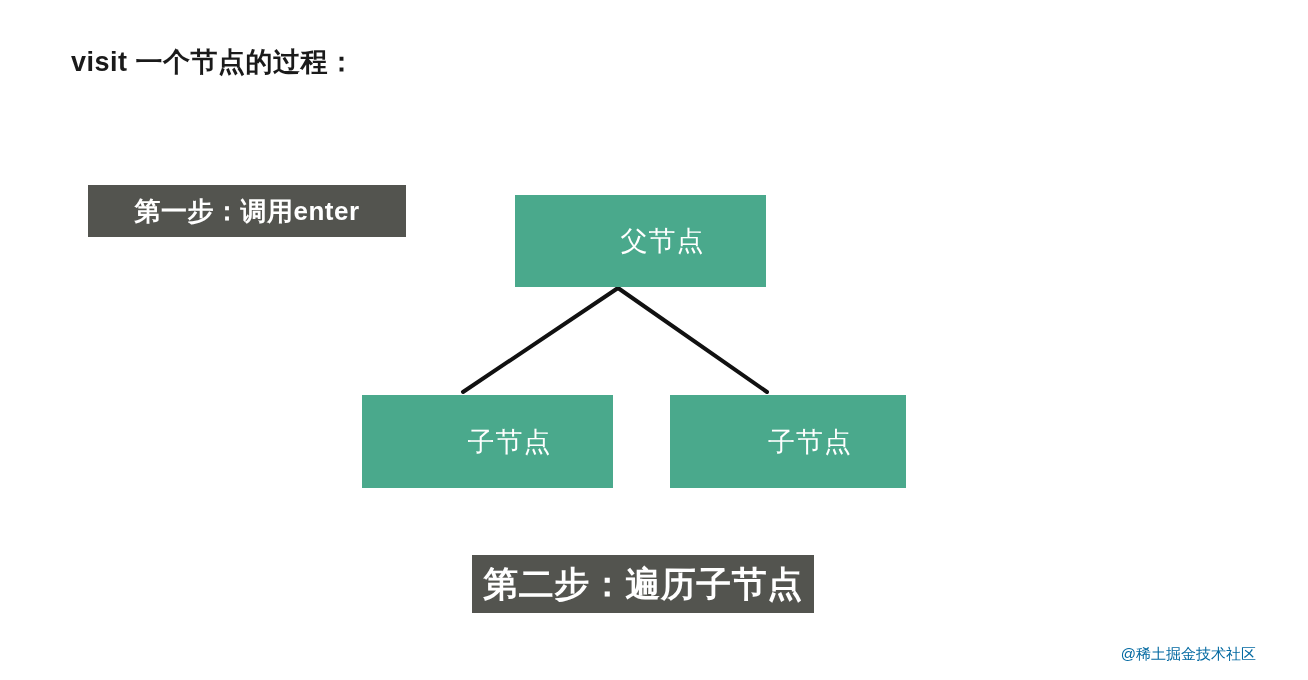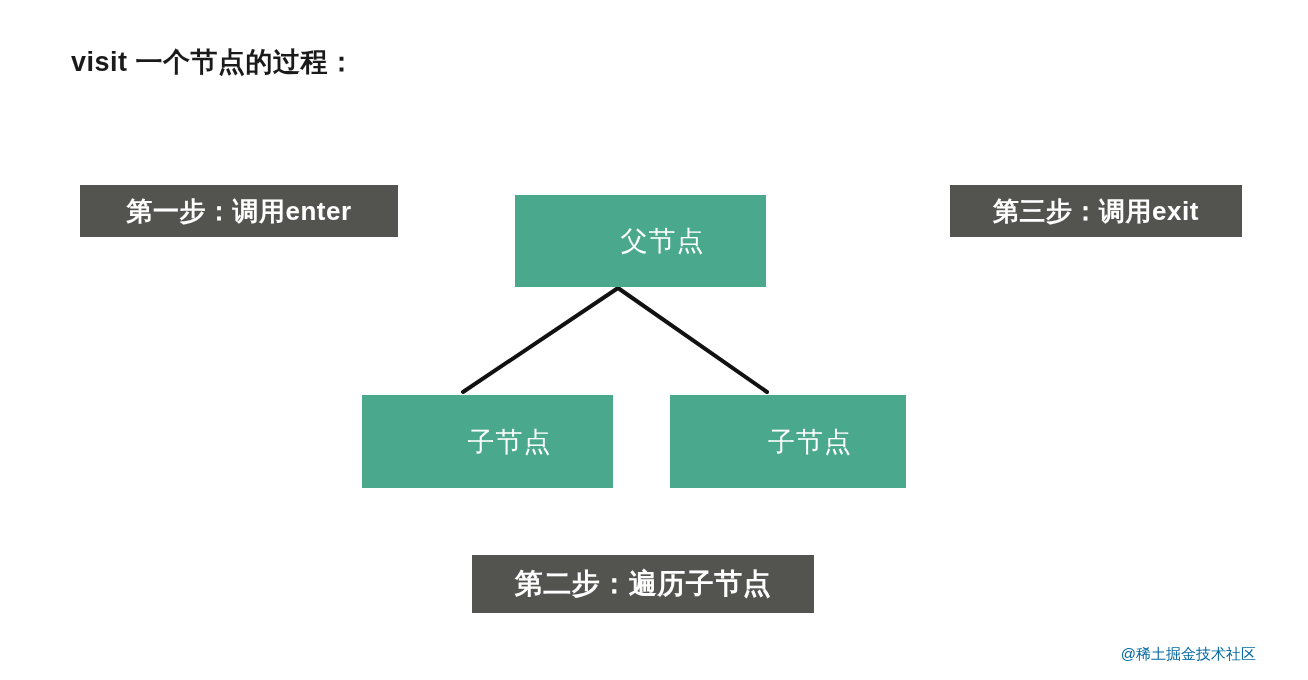--- a/index.html
+++ b/index.html
@@ -37,37 +37,37 @@
     color: #ffffff;
     font-size: 26px;
     font-weight: bold;
     display: flex;
     align-items: center;
     justify-content: center;
     white-space: nowrap;
     letter-spacing: 0.5px;
   }
   #step-one {
-    left: 80px;
+    left: 88px;
     top: 185px;
     width: 318px;
     height: 52px;
   }
   #step-three {
     left: 950px;
     top: 185px;
     width: 292px;
     height: 52px;
   }
   #step-two {
     left: 472px;
     top: 555px;
     width: 342px;
     height: 58px;
-    font-size: 28px;
+    font-size: 35px;
   }
 
   
   .tree-node {
     position: absolute;
     background: #4aa98c;
     color: #ffffff;
     font-size: 27px;
     display: flex;
     align-items: center;
@@ -122,21 +122,20 @@
 
   <div class="page-title">visit 一个节点的过程：</div>
 
   <svg id="tree-edges" viewBox="0 0 1308 680" xmlns="http://www.w3.org/2000/svg">
     <line x1="618" y1="288" x2="463" y2="392" stroke="#111111" stroke-width="4" stroke-linecap="round"></line>
     <line x1="618" y1="288" x2="767" y2="392" stroke="#111111" stroke-width="4" stroke-linecap="round"></line>
   </svg>
 
   <div class="step-label" id="step-one">第一步：调用enter</div>
 
-  <div class="step-label" id="step-three">第三步：调用exit</div>
 
   <div class="step-label" id="step-two">第二步：遍历子节点</div>
 
   <div class="tree-node" id="node-parent">父节点</div>
 
   <div class="tree-node" id="node-child-left">子节点</div>
 
   <div class="tree-node" id="node-child-right">子节点</div>
 
   <div class="watermark">@稀土掘金技术社区</div>

